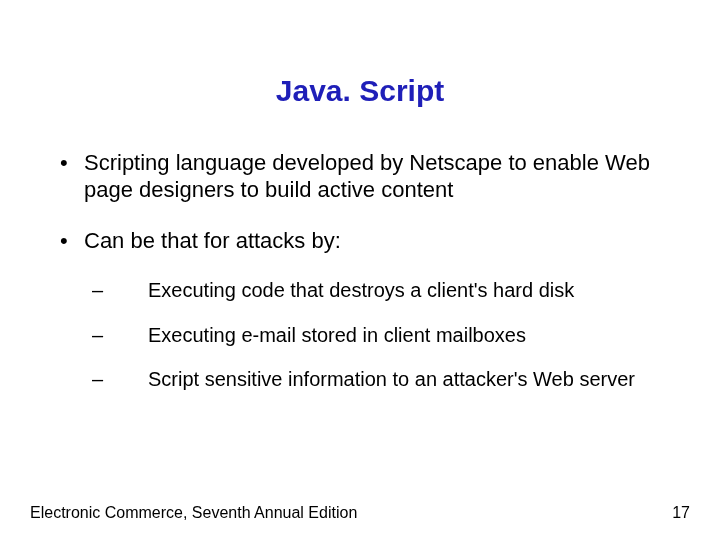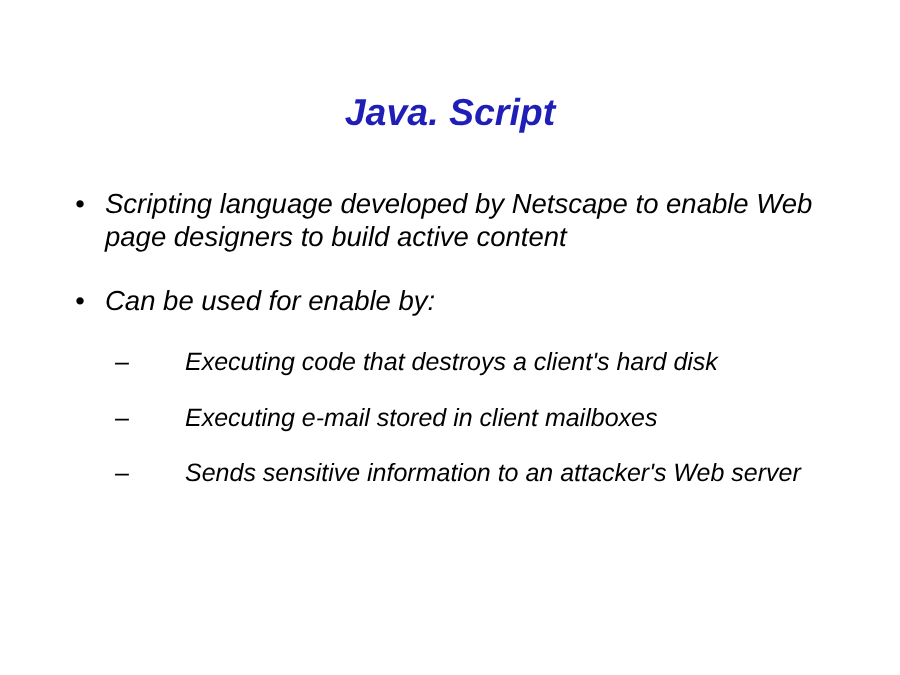--- a/index.html
+++ b/index.html
@@ -11,21 +11,20 @@
     font-family: Arial, Helvetica, sans-serif;
     color: #000000;
     position: relative;
     overflow: hidden;
   }
   .slide {
     width: 600px;
     height: 540px;
     position: relative;
     box-sizing: border-box;
-    font-style: italic;
   }
   .title {
     position: absolute;
     top: 74px;
     left: 0;
     width: 720px;
     text-align: center;
     font-size: 30px;
     font-weight: bold;
     color: #1f1fb8;
@@ -85,34 +84,38 @@
 
   <div class="content">
 
     <div class="bullet1">
       <div class="dot">•</div>
       <div class="txt">Scripting language developed by Netscape to enable Web page designers to build active content</div>
     </div>
 
     <div class="bullet1">
       <div class="dot">•</div>
-      <div class="txt">Can be used for enable by:</div>
+      <div class="txt">Can be that for attacks by:</div>
     </div>
 
     <div class="sublist">
       <div class="bullet2">
         <div class="dash">–</div>
         <div class="txt">Executing code that destroys a client's hard disk</div>
       </div>
       <div class="bullet2">
         <div class="dash">–</div>
         <div class="txt">Executing e-mail stored in client mailboxes</div>
       </div>
       <div class="bullet2">
         <div class="dash">–</div>
-        <div class="txt">Sends sensitive information to an attacker's Web server</div>
+        <div class="txt">Script sensitive information to an attacker's Web server</div>
       </div>
     </div>
 
   </div>
 
+  <div class="footer">
+    <span>Electronic Commerce, Seventh Annual Edition</span>
+    <span>17</span>
+  </div>
 
 </div>
 
 </body></html>

